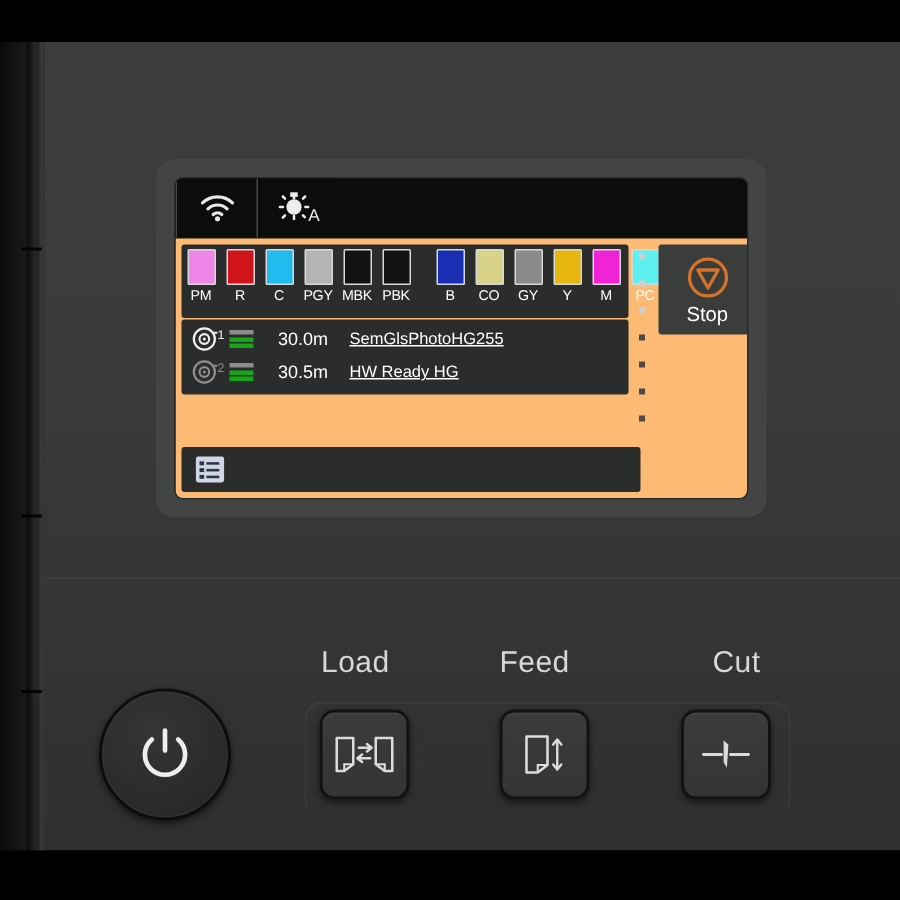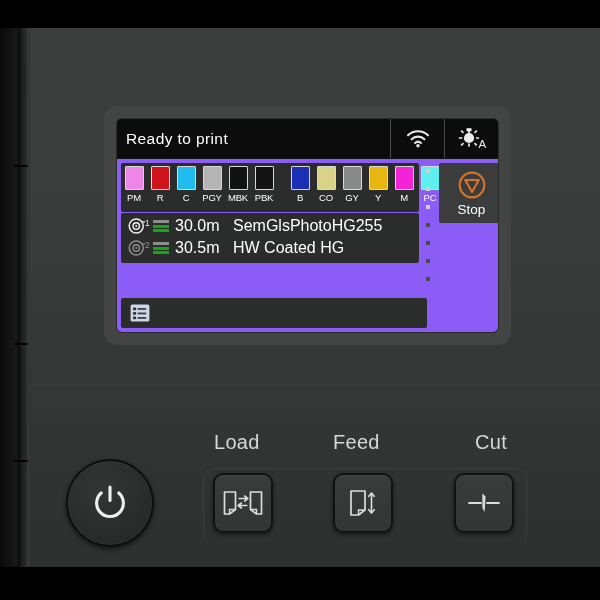--- a/index.html
+++ b/index.html
@@ -132,21 +132,21 @@
     justify-content: center;
     border-left: 1px solid #4a4a4a;
     background: #0c0c0c;
   }
 
   
   .screen-body {
     position: absolute;
     left: 0; top: 40px;
     width: 381px; height: 173px;
-    background: #8b5cf6;
+    background: #fdba74;
   }
 
   
   .ink-row {
     position: absolute;
     left: 0; top: 0;
     width: 381px; height: 52px;
     display: flex;
   }
   .ink-panel {
@@ -245,28 +245,30 @@
   }
   .gauge span {
     display: block;
     height: 3px;
     border-radius: 0;
   }
   .g-gray { background: #8d8d8d; }
   .g-green { background: #16a616; }
   .media-len {
     color: #ffffff;
-    font-size: 16px;
+    font-size: 12px;
     width: 54px;
+    text-align: center;
   }
   .media-name {
     color: #ffffff;
-    font-size: 16px;
+    font-size: 11px;
     margin-left: 4px;
     white-space: nowrap;
+    text-decoration: underline;
   }
 
   
   .menu-row {
     position: absolute;
     left: 4px;
     width: 298px; height: 30px;
     background: #2b2c2c;
     border-radius: 2px;
     display: flex;
@@ -338,21 +340,20 @@
   <div class="nick" style="top:460px"></div>
 
   <div class="top-band"></div>
   <div class="bottom-band"></div>
 
   <div class="bezel-inner"></div>
 
   <div class="screen">
 
     <div class="statusbar">
-      <div class="status-text">Ready to print</div>
 
       <div class="status-cell">
         <svg width="24" height="19" viewBox="0 0 24 19">
           <path d="M2 6.2 A14.5 14.5 0 0 1 22 6.2" fill="none" stroke="#e9e9e9" stroke-width="2.1" stroke-linecap="round"></path>
           <path d="M5.6 10.2 A9.3 9.3 0 0 1 18.4 10.2" fill="none" stroke="#e9e9e9" stroke-width="2.1" stroke-linecap="round"></path>
           <path d="M9.1 14.0 A4.3 4.3 0 0 1 14.9 14.0" fill="none" stroke="#e9e9e9" stroke-width="2.1" stroke-linecap="round"></path>
           <circle cx="12" cy="16.8" r="1.7" fill="#e9e9e9"></circle>
         </svg>
       </div>
 
@@ -479,21 +480,21 @@
             <circle cx="10" cy="9.5" r="1.1" fill="#8f8f8f"></circle>
             <path d="M16.6 5.0 L19.4 5.0" stroke="#8f8f8f" stroke-width="1.5"></path>
             <text x="19.6" y="9.6" font-family="Liberation Sans, sans-serif" font-size="9" fill="#8f8f8f">2</text>
           </svg>
           <div class="gauge">
             <span class="g-gray"></span>
               <span class="g-green"></span>
               <span class="g-green"></span>
           </div>
           <div class="media-len">30.5m</div>
-          <div class="media-name">HW Coated HG</div>
+          <div class="media-name">HW Ready HG</div>
         </div>
       </div>
 
 
       <div class="menu-row" style="top:139px">
         <svg class="menu-icon" viewBox="0 0 22 22">
           <rect x="1.6" y="2.4" width="18.8" height="17.2" rx="1.6" fill="#cfd6e6"></rect>
           <g fill="#2f3540">
             <rect x="4.0" y="5.6" width="3.1" height="2.6"></rect>
             <rect x="4.0" y="10.1" width="3.1" height="2.6"></rect>

